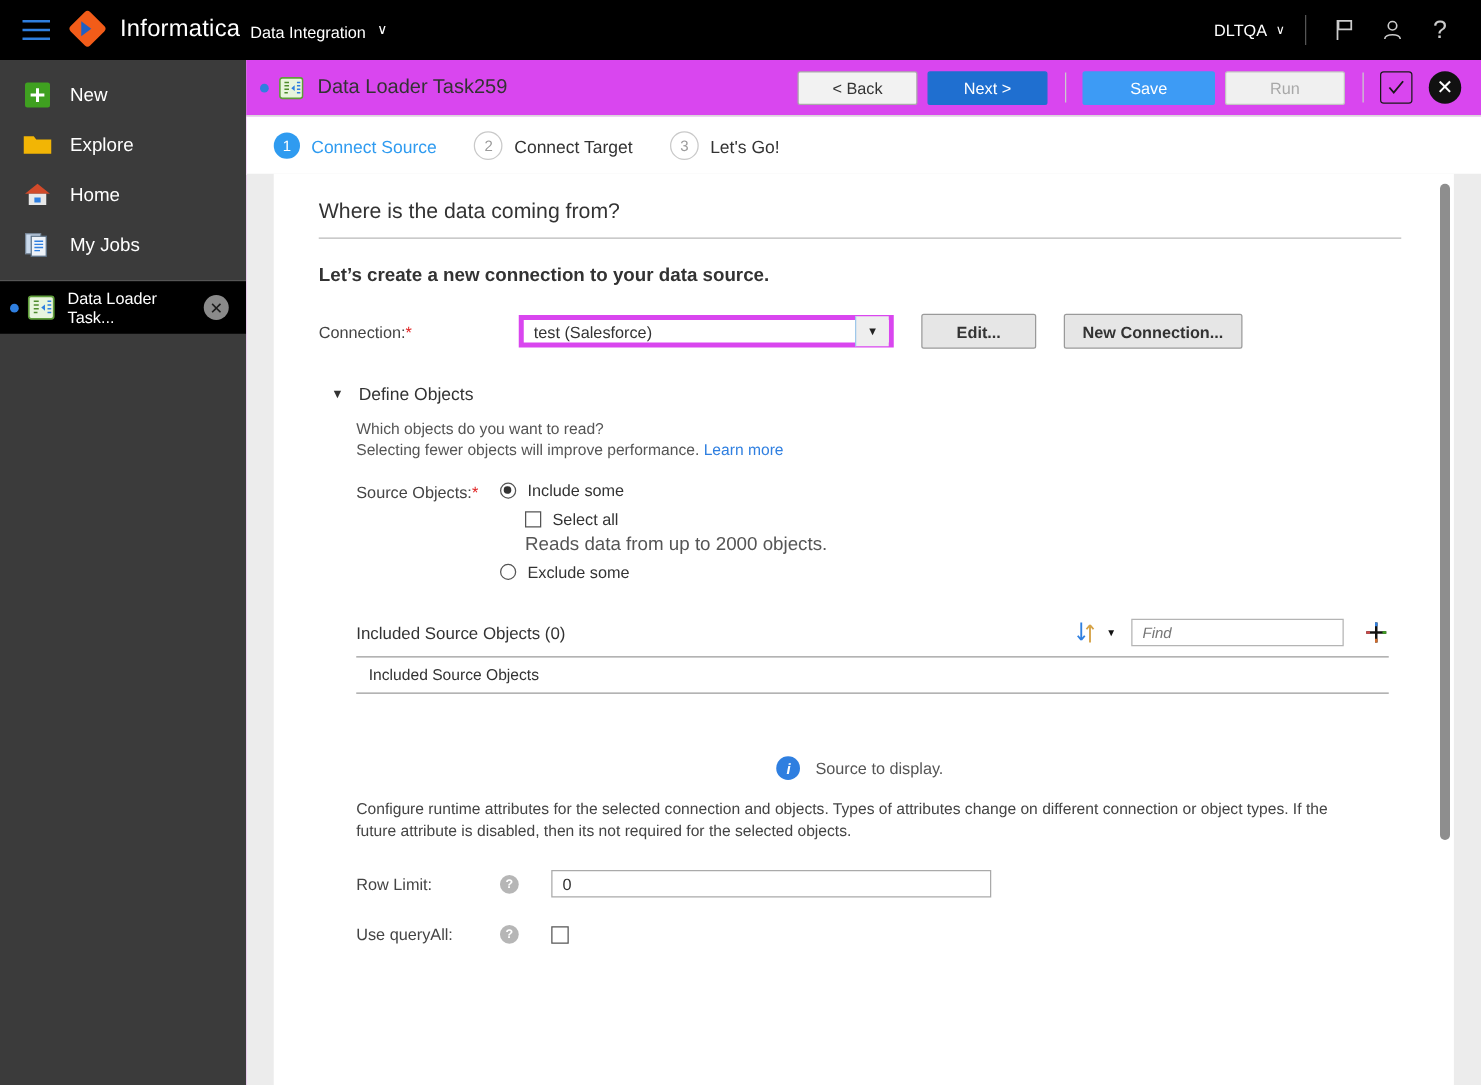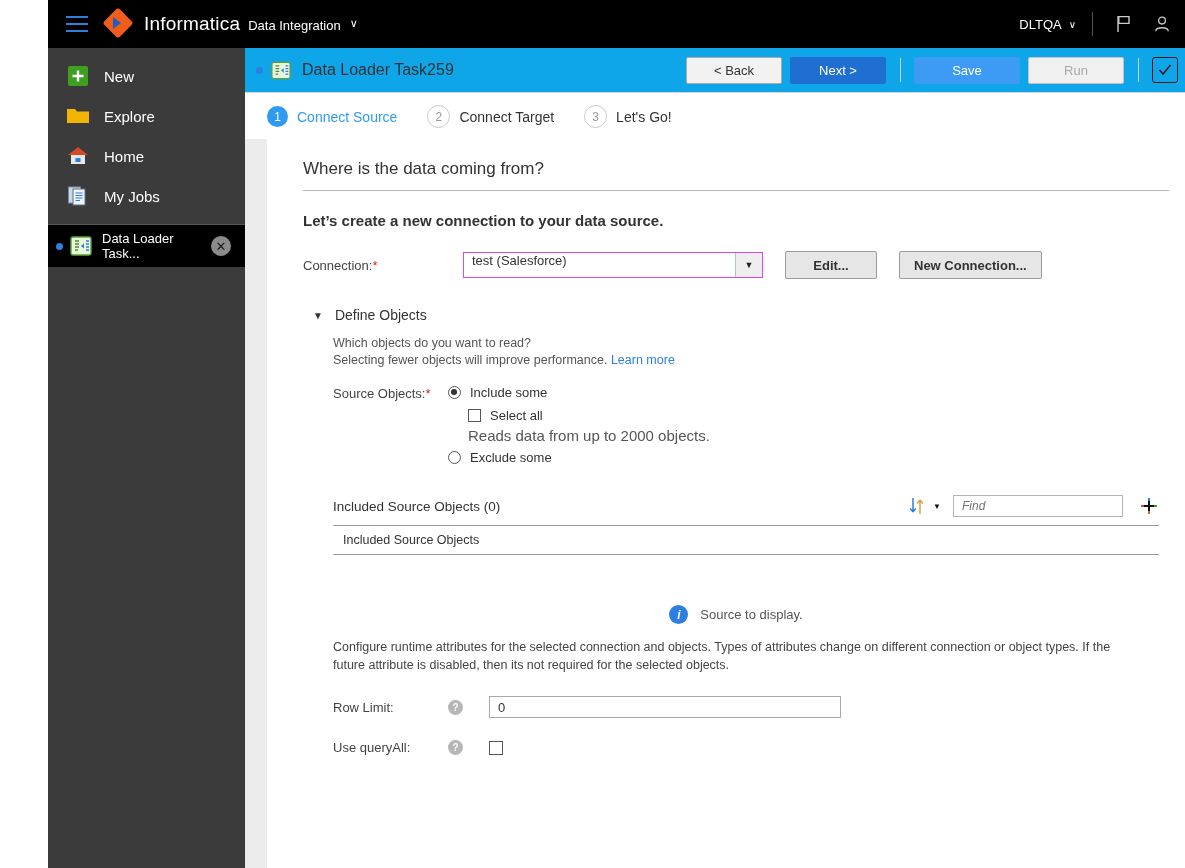--- a/index.html
+++ b/index.html
@@ -12,21 +12,20 @@
     overflow: hidden;
     font-family: "Liberation Sans", sans-serif;
     background: #ffffff;
     color: #333333;
     -webkit-font-smoothing: antialiased;
   }
   .app {
     position: relative;
     width: 1059px;
     height: 868px;
-    margin-left: 48px;
   }
 
   
   .topbar {
     position: absolute;
     top: 0; left: 0;
     width: 1185px;
     height: 48px;
     background: #000000;
     display: flex;
@@ -197,21 +196,21 @@
     cursor: pointer;
     flex: none;
   }
 
   
   .main {
     position: absolute;
     top: 48px; left: 197px;
     width: 988px;
     height: 820px;
-    background: #0ea5e9;
+    background: #d946ef;
   }
   .task-header {
     position: relative;
     height: 44px;
     border-bottom: 1px solid #d8d8d8;
     display: flex;
     align-items: center;
   }
   .th-dot {
     width: 7px; height: 7px;
@@ -399,23 +398,24 @@
   }
   .conn-label {
     font-size: 13px;
     color: #444444;
     width: 160px;
   }
   .req-star { color: #e02020; font-size: 13px; }
   .select-box {
     width: 300px;
     height: 26px;
-    border: 1px solid #d946ef;
-    background: #ffffff;
-    display: flex;
+    border: 4px solid #d946ef;
+    background: #ffffff;
+    display: flex;
+    align-items: center;
     box-sizing: border-box;
     cursor: pointer;
   }
   .select-value {
     flex: 1;
     font-size: 13px;
     color: #333333;
     padding-left: 8px;
   }
   .select-arrow {

